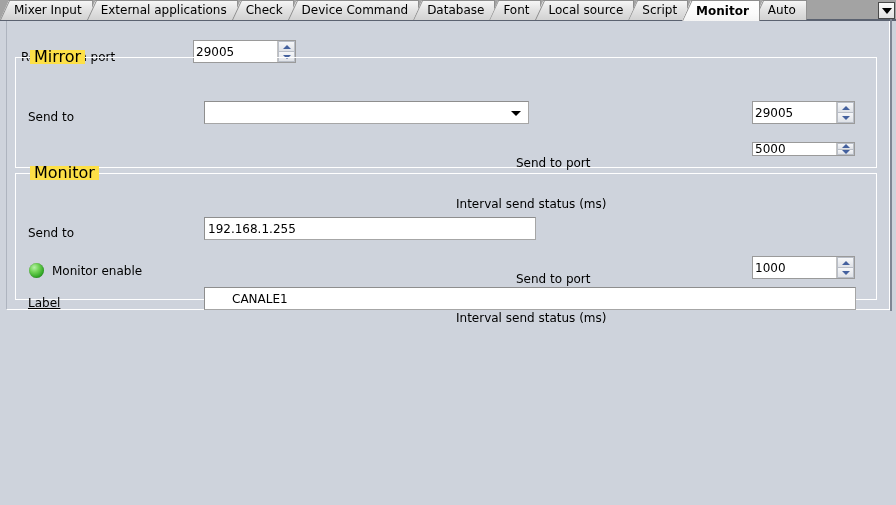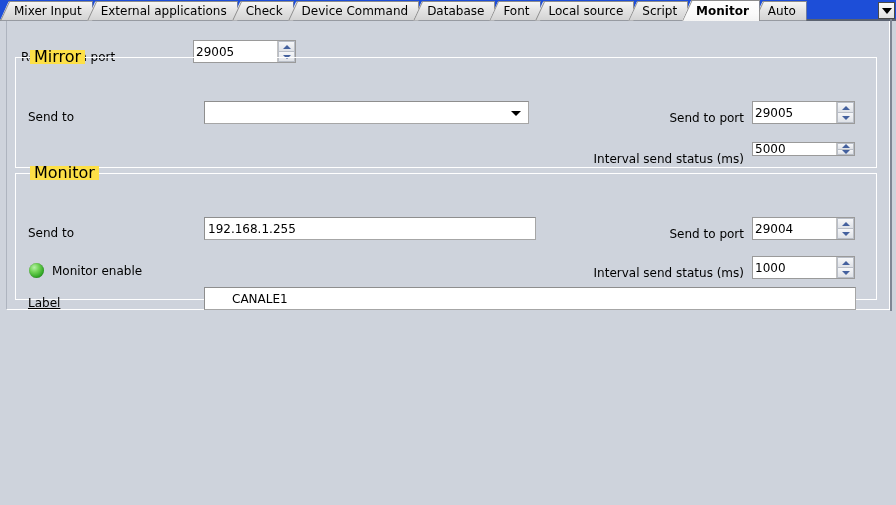--- a/index.html
+++ b/index.html
@@ -15,23 +15,23 @@
     color: #000000;
     overflow: hidden;
     position: relative;
   }
 
   
   .tabbar {
     position: absolute;
     left: 0; top: 0;
     width: 896px; height: 21px;
-    background: #1d4ed8;
-    display: flex;
-    align-items: center;
+    background: #a3a3a3;
+    display: flex;
+    align-items: flex-start;
     overflow: hidden;
   }
   .tabbar::after {
     content: "";
     position: absolute;
     left: 0; right: 0; bottom: 0;
     height: 2px;
     background: #5b6270;
   }
   .tab {
@@ -105,21 +105,21 @@
   }
 
   
   .lbl {
     position: absolute;
     font-size: 12px;
     color: #000;
     white-space: nowrap;
     line-height: 14px;
   }
-  .lbl.right { text-align: right; }
+  .lbl.right { text-align: left; margin-top: 45px; }
 
   .textfield {
     position: absolute;
     background: #ffffff;
     border: 1px solid #a6a6a6;
     border-top-color: #8e8e8e;
     border-left-color: #8e8e8e;
     box-sizing: border-box;
     font-size: 12px;
     font-family: "DejaVu Sans", sans-serif;
@@ -310,31 +310,20 @@
     <div class="gtitle">Monitor</div>
 
     <div class="lbl" style="left:12px; top:52px;">Send to</div>
 
     <div class="textfield" style="left:188px; top:43px; width:332px; height:23px;">
       <span>192.168.1.255</span>
     </div>
 
     <div class="lbl right" style="left:500px; top:53px; width:228px;">Send to port</div>
 
-    <div class="spin" style="left:736px; top:43px; width:103px; height:23px;">
-      <div class="val">29004</div>
-      <div class="btns">
-        <div class="b up">
-            <span class="up-tri"></span>
-          </div>
-        <div class="b dn">
-            <span class="dn-tri"></span>
-          </div>
-      </div>
-    </div>
 
     <div class="led" style="left:13px; top:89px;"></div>
     <div class="lbl" style="left:36px; top:90px;">Monitor enable</div>
 
     <div class="lbl right" style="left:440px; top:92px; width:288px;">Interval send status (ms)</div>
 
     <div class="spin" style="left:736px; top:82px; width:103px; height:23px;">
       <div class="val">1000</div>
       <div class="btns">
         <div class="b up">

